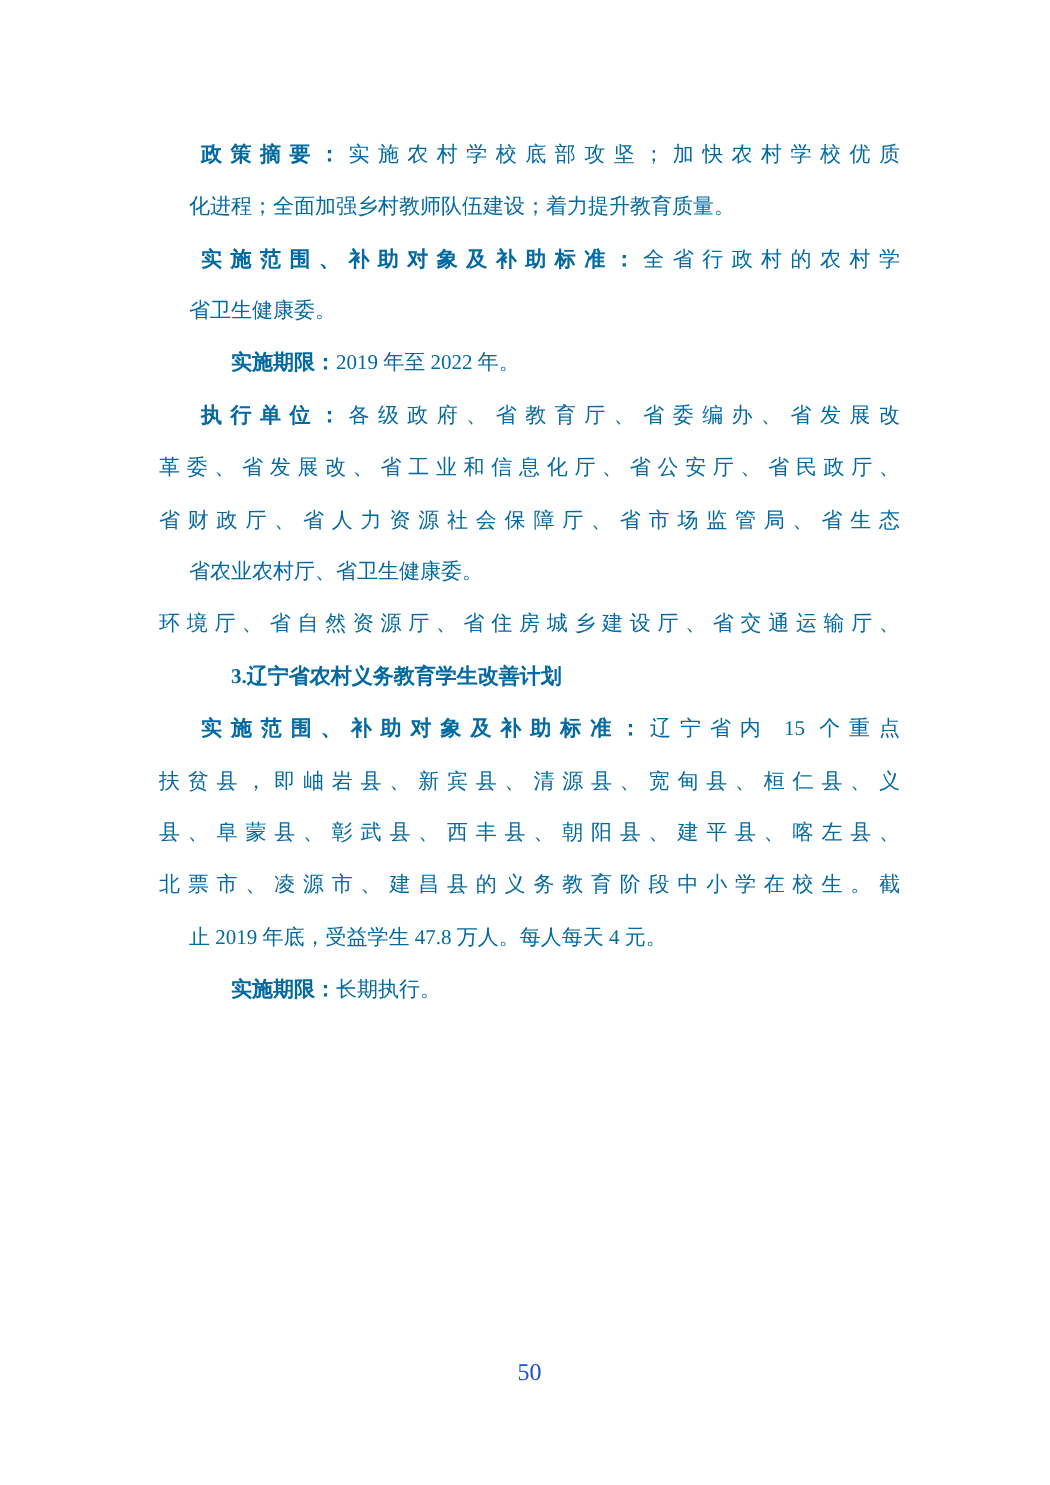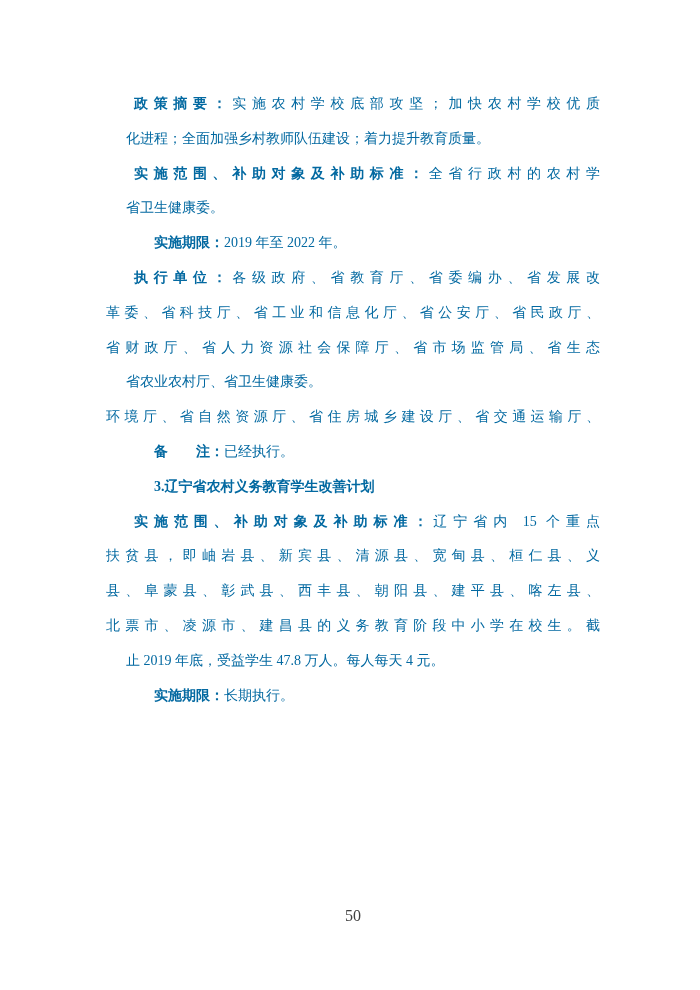--- a/index.html
+++ b/index.html
@@ -45,48 +45,45 @@
     font-weight: bold;
   }
   .footer {
     position: absolute;
     left: 106px;
     top: 905px;
     width: 494px;
     text-align: center;
     font-size: 16px;
     line-height: 22px;
-    color: #404040;
+    color: #1d4ed8;
   }
 </style>
 </head>
 <body>
 
 <div class="page">
   <div class="doc-body" id="doc-body">
       <div class="para">
         <div class="line pfirst"><span class="seg-bold">政策摘要：</span><span>实施农村学校底部攻坚；加快农村学校优质</span></div>
         <div class="line plast"><span>化进程；全面加强乡村教师队伍建设；着力提升教育质量。</span></div>
       </div>
       <div class="para">
         <div class="line pfirst"><span class="seg-bold">实施范围、补助对象及补助标准：</span><span>全省行政村的农村学</span></div>
         <div class="line plast"><span>省卫生健康委。</span></div>
       </div>
       <div class="para">
         <div class="line pfirst plast"><span class="seg-bold">实施期限：</span><span>2019 年至 2022 年。</span></div>
       </div>
       <div class="para">
         <div class="line pfirst"><span class="seg-bold">执行单位：</span><span>各级政府、省教育厅、省委编办、省发展改</span></div>
-        <div class="line"><span>革委、省科技厅、省工业和信息化厅、省公安厅、省民政厅、</span></div>
+        <div class="line"><span>革委、省发展改、省工业和信息化厅、省公安厅、省民政厅、</span></div>
         <div class="line"><span>省财政厅、省人力资源社会保障厅、省市场监管局、省生态</span></div>
         <div class="line plast"><span>省农业农村厅、省卫生健康委。</span></div>
         <div class="line"><span>环境厅、省自然资源厅、省住房城乡建设厅、省交通运输厅、</span></div>
-      </div>
-      <div class="para">
-        <div class="line pfirst plast"><span class="seg-bold">备　　注：</span><span>已经执行。</span></div>
       </div>
       <div class="para">
         <div class="line pfirst plast"><span class="seg-bold">3.辽宁省农村义务教育学生改善计划</span></div>
       </div>
       <div class="para">
         <div class="line pfirst"><span class="seg-bold">实施范围、补助对象及补助标准：</span><span>辽宁省内 15 个重点</span></div>
         <div class="line"><span>扶贫县，即岫岩县、新宾县、清源县、宽甸县、桓仁县、义</span></div>
         <div class="line"><span>县、阜蒙县、彰武县、西丰县、朝阳县、建平县、喀左县、</span></div>
         <div class="line"><span>北票市、凌源市、建昌县的义务教育阶段中小学在校生。截</span></div>
         <div class="line plast"><span>止 2019 年底，受益学生 47.8 万人。每人每天 4 元。</span></div>

